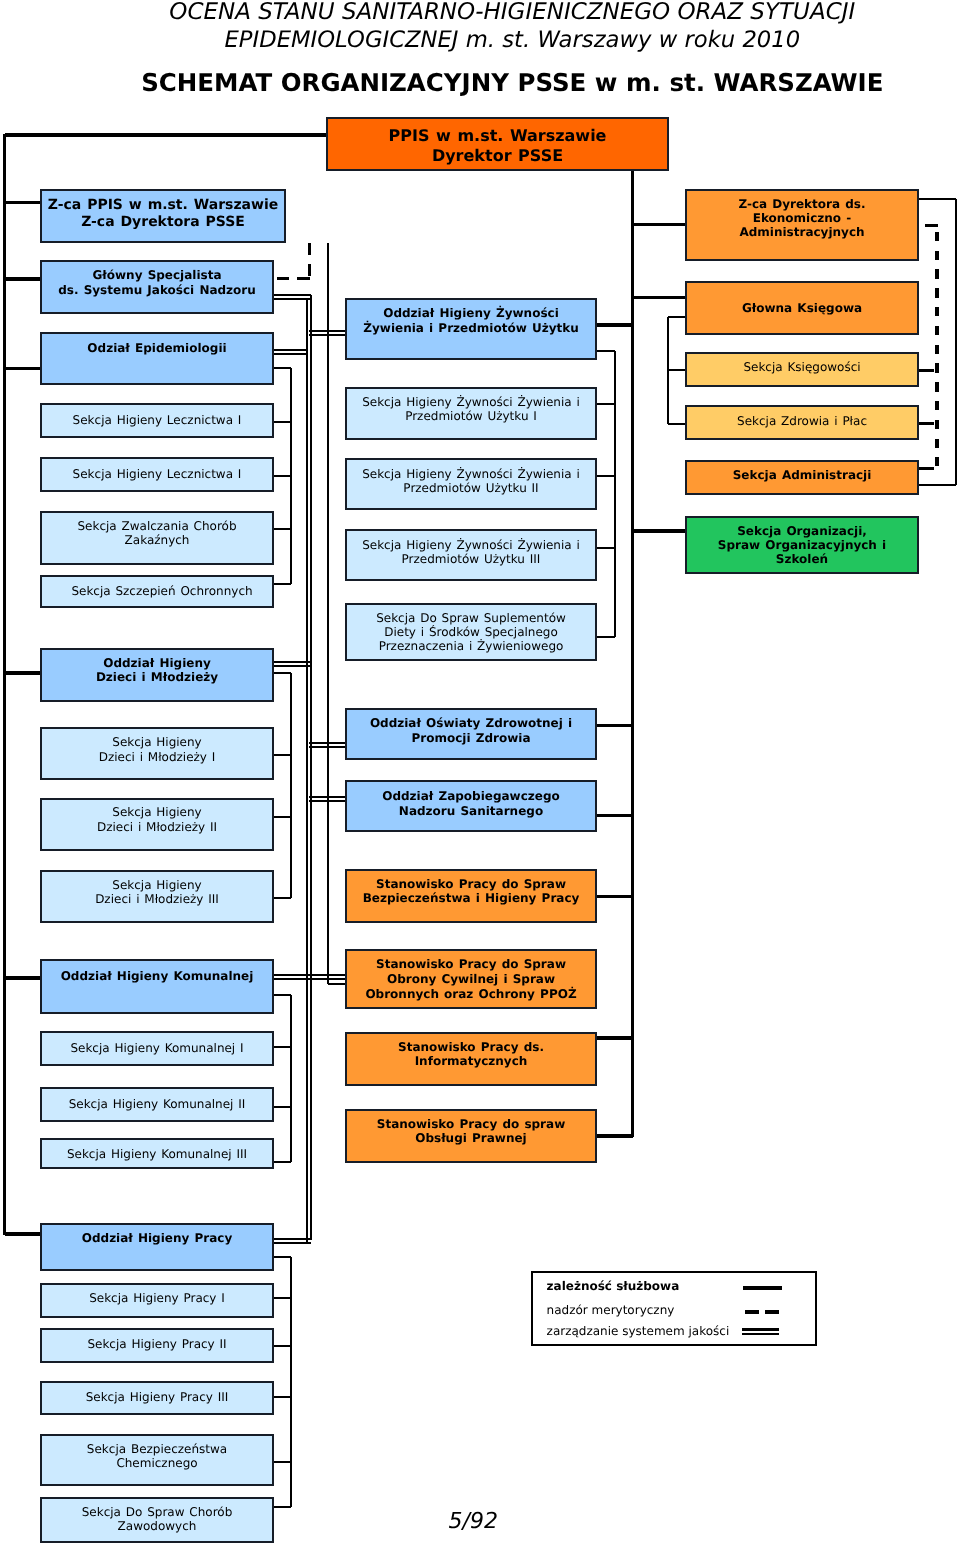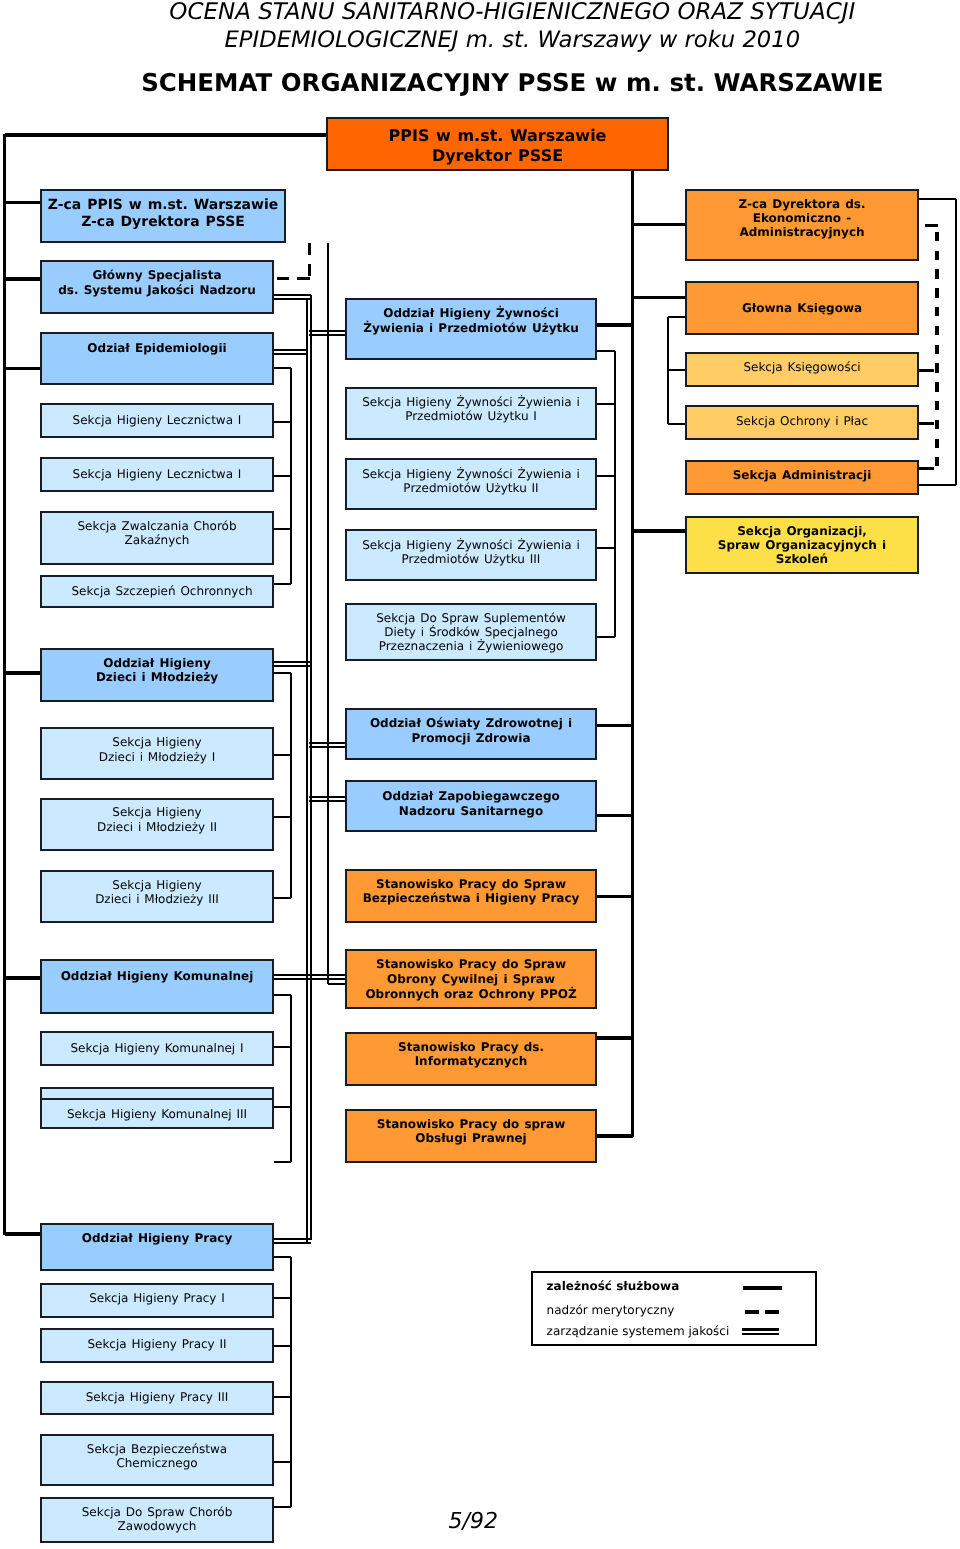--- a/index.html
+++ b/index.html
@@ -140,21 +140,21 @@
 Dzieci i Młodzieży</span></div>
       <div class="node" style="left: 40px; top: 727px; width: 234px; height: 53px; background: rgb(204, 234, 255); font-size: 12px; border-color: rgb(22, 29, 40);"><span style="top: 6.15px; line-height: 14.4px;">Sekcja Higieny
 Dzieci i Młodzieży I</span></div>
       <div class="node" style="left: 40px; top: 798px; width: 234px; height: 53px; background: rgb(204, 234, 255); font-size: 12px; border-color: rgb(22, 29, 40);"><span style="top: 5.4px; line-height: 14.9px;">Sekcja Higieny
 Dzieci i Młodzieży II</span></div>
       <div class="node" style="left: 40px; top: 870px; width: 234px; height: 53px; background: rgb(204, 234, 255); font-size: 12px; border-color: rgb(22, 29, 40);"><span style="top: 5.65px; line-height: 14.4px;">Sekcja Higieny
 Dzieci i Młodzieży III</span></div>
       <div class="node b" style="left: 40px; top: 959px; width: 234px; height: 55px; background: rgb(153, 204, 255); font-size: 12px; border-color: rgb(22, 29, 40);"><span style="top: 7.5px; line-height: 14.3px;">Oddział Higieny Komunalnej</span></div>
       <div class="node" style="left: 40px; top: 1031px; width: 234px; height: 35px; background: rgb(204, 234, 255); font-size: 12px; border-color: rgb(22, 29, 40);"><span style="top: 8.4px; line-height: 14.3px;">Sekcja Higieny Komunalnej I</span></div>
       <div class="node" style="left: 40px; top: 1087px; width: 234px; height: 35px; background: rgb(204, 234, 255); font-size: 12px; border-color: rgb(22, 29, 40);"><span style="top: 8.4px; line-height: 14.3px;">Sekcja Higieny Komunalnej II</span></div>
-      <div class="node" style="left: 40px; top: 1098px; width: 234px; height: 31px; background: rgb(204, 234, 255); font-size: 12px; border-color: rgb(22, 29, 40);"><span style="top: 6.5px; line-height: 14.3px;">Sekcja Higieny Komunalnej III</span></div>
+      <div class="node" style="left: 40px; top: 1138px; width: 234px; height: 31px; background: rgb(204, 234, 255); font-size: 12px; border-color: rgb(22, 29, 40);"><span style="top: 6.5px; line-height: 14.3px;">Sekcja Higieny Komunalnej III</span></div>
       <div class="node b" style="left: 40px; top: 1223px; width: 234px; height: 48px; background: rgb(153, 204, 255); font-size: 12px; border-color: rgb(22, 29, 40);"><span style="top: 6.4px; line-height: 14.3px;">Oddział Higieny Pracy</span></div>
       <div class="node" style="left: 40px; top: 1282.6px; width: 234px; height: 35.2px; background: rgb(204, 234, 255); font-size: 12px; border-color: rgb(22, 29, 40);"><span style="top: 6.7px; line-height: 14.3px;">Sekcja Higieny Pracy I</span></div>
       <div class="node" style="left: 40px; top: 1327.8px; width: 234px; height: 35.3px; background: rgb(204, 234, 255); font-size: 12px; border-color: rgb(22, 29, 40);"><span style="top: 7.6px; line-height: 14.3px;">Sekcja Higieny Pracy II</span></div>
       <div class="node" style="left: 40px; top: 1380.7px; width: 234px; height: 34.7px; background: rgb(204, 234, 255); font-size: 12px; border-color: rgb(22, 29, 40);"><span style="top: 7px; line-height: 14.3px;">Sekcja Higieny Pracy III</span></div>
       <div class="node" style="left: 40px; top: 1434px; width: 234px; height: 52px; background: rgb(204, 234, 255); font-size: 12px; border-color: rgb(22, 29, 40);"><span style="top: 5.65px; line-height: 14.4px;">Sekcja Bezpieczeństwa
 Chemicznego</span></div>
       <div class="node" style="left: 40px; top: 1497px; width: 234px; height: 46px; background: rgb(204, 234, 255); font-size: 12px; border-color: rgb(22, 29, 40);"><span style="top: 5.65px; line-height: 14.4px;">Sekcja Do Spraw Chorób
 Zawodowych</span></div>
       <div class="node b" style="left: 345px; top: 298px; width: 252px; height: 62px; background: rgb(153, 204, 255); font-size: 12px; border-color: rgb(22, 29, 40);"><span style="top: 5.8px; line-height: 15.5px;">Oddział Higieny Żywności
 Żywienia i Przedmiotów Użytku</span></div>
@@ -178,23 +178,23 @@
 Obronnych oraz Ochrony PPOŻ</span></div>
       <div class="node b" style="left: 345px; top: 1032px; width: 252px; height: 54px; background: rgb(255, 153, 51); font-size: 12px; border-color: rgb(22, 29, 40);"><span style="top: 5.9px; line-height: 14.3px;">Stanowisko Pracy ds.
 Informatycznych</span></div>
       <div class="node b" style="left: 345px; top: 1109px; width: 252px; height: 54px; background: rgb(255, 153, 51); font-size: 12px; border-color: rgb(22, 29, 40);"><span style="top: 5.9px; line-height: 14.3px;">Stanowisko Pracy do spraw
 Obsługi Prawnej</span></div>
       <div class="node b" style="left: 685px; top: 189px; width: 234px; height: 72px; background: rgb(255, 153, 51); font-size: 12px; border-color: rgb(22, 29, 40);"><span style="top: 5.8px; line-height: 14.3px;">Z-ca Dyrektora ds.
 Ekonomiczno -
 Administracyjnych</span></div>
       <div class="node b" style="left: 685px; top: 281px; width: 234px; height: 54px; background: rgb(255, 153, 51); font-size: 12px; border-color: rgb(22, 29, 40);"><span style="top: 17.7px; line-height: 14.3px;">Głowna Księgowa</span></div>
       <div class="node" style="left: 685px; top: 352px; width: 234px; height: 35px; background: rgb(255, 204, 102); font-size: 12px; border-color: rgb(22, 29, 40);"><span style="top: 6.4px; line-height: 14.3px;">Sekcja Księgowości</span></div>
-      <div class="node" style="left: 685px; top: 405px; width: 234px; height: 35px; background: rgb(255, 204, 102); font-size: 12px; border-color: rgb(22, 29, 40);"><span style="top: 7px; line-height: 14.3px;">Sekcja Ochrony i Płac</span></div>
+      <div class="node" style="left: 685px; top: 405px; width: 234px; height: 35px; background: rgb(255, 204, 102); font-size: 12px; border-color: rgb(22, 29, 40);"><span style="top: 7px; line-height: 14.3px;">Sekcja Zdrowia i Płac</span></div>
       <div class="node b" style="left: 685px; top: 460px; width: 234px; height: 35px; background: rgb(255, 153, 51); font-size: 12px; border-color: rgb(22, 29, 40);"><span style="top: 6.1px; line-height: 14.3px;">Sekcja Administracji</span></div>
-      <div class="node b" style="left: 685px; top: 516px; width: 234px; height: 58px; background: #fde047; font-size: 12px; border-color: rgb(22, 29, 40);"><span style="top: 5.8px; line-height: 14.3px;">Sekcja Organizacji,
+      <div class="node b" style="left: 685px; top: 516px; width: 234px; height: 58px; background: #22c55e; font-size: 12px; border-color: rgb(22, 29, 40);"><span style="top: 5.8px; line-height: 14.3px;">Sekcja Organizacji,
 Spraw Organizacyjnych i
 Szkoleń</span></div>
     </div>
 
   <div class="legend" id="legend" style="left:530.6px;top:1270.6px;width:286.1px;height:75.5px;">
       <div class="legend-row" style="left: 14px; top: 6px; line-height: 14px; font-weight: bold;">zależność służbowa</div>
       <div style="position: absolute; left: 209.8px; top: 8.6px; width: 46px; height: 20px;"><svg width="46" height="10">
           <line x1="0.7" y1="1.8" x2="39.6" y2="1.8" stroke="#000" stroke-width="3.6" shape-rendering="crispEdges"></line>
         </svg></div>
       <div class="legend-row" style="left: 14px; top: 30.048px; line-height: 14px;">nadzór merytoryczny</div>

